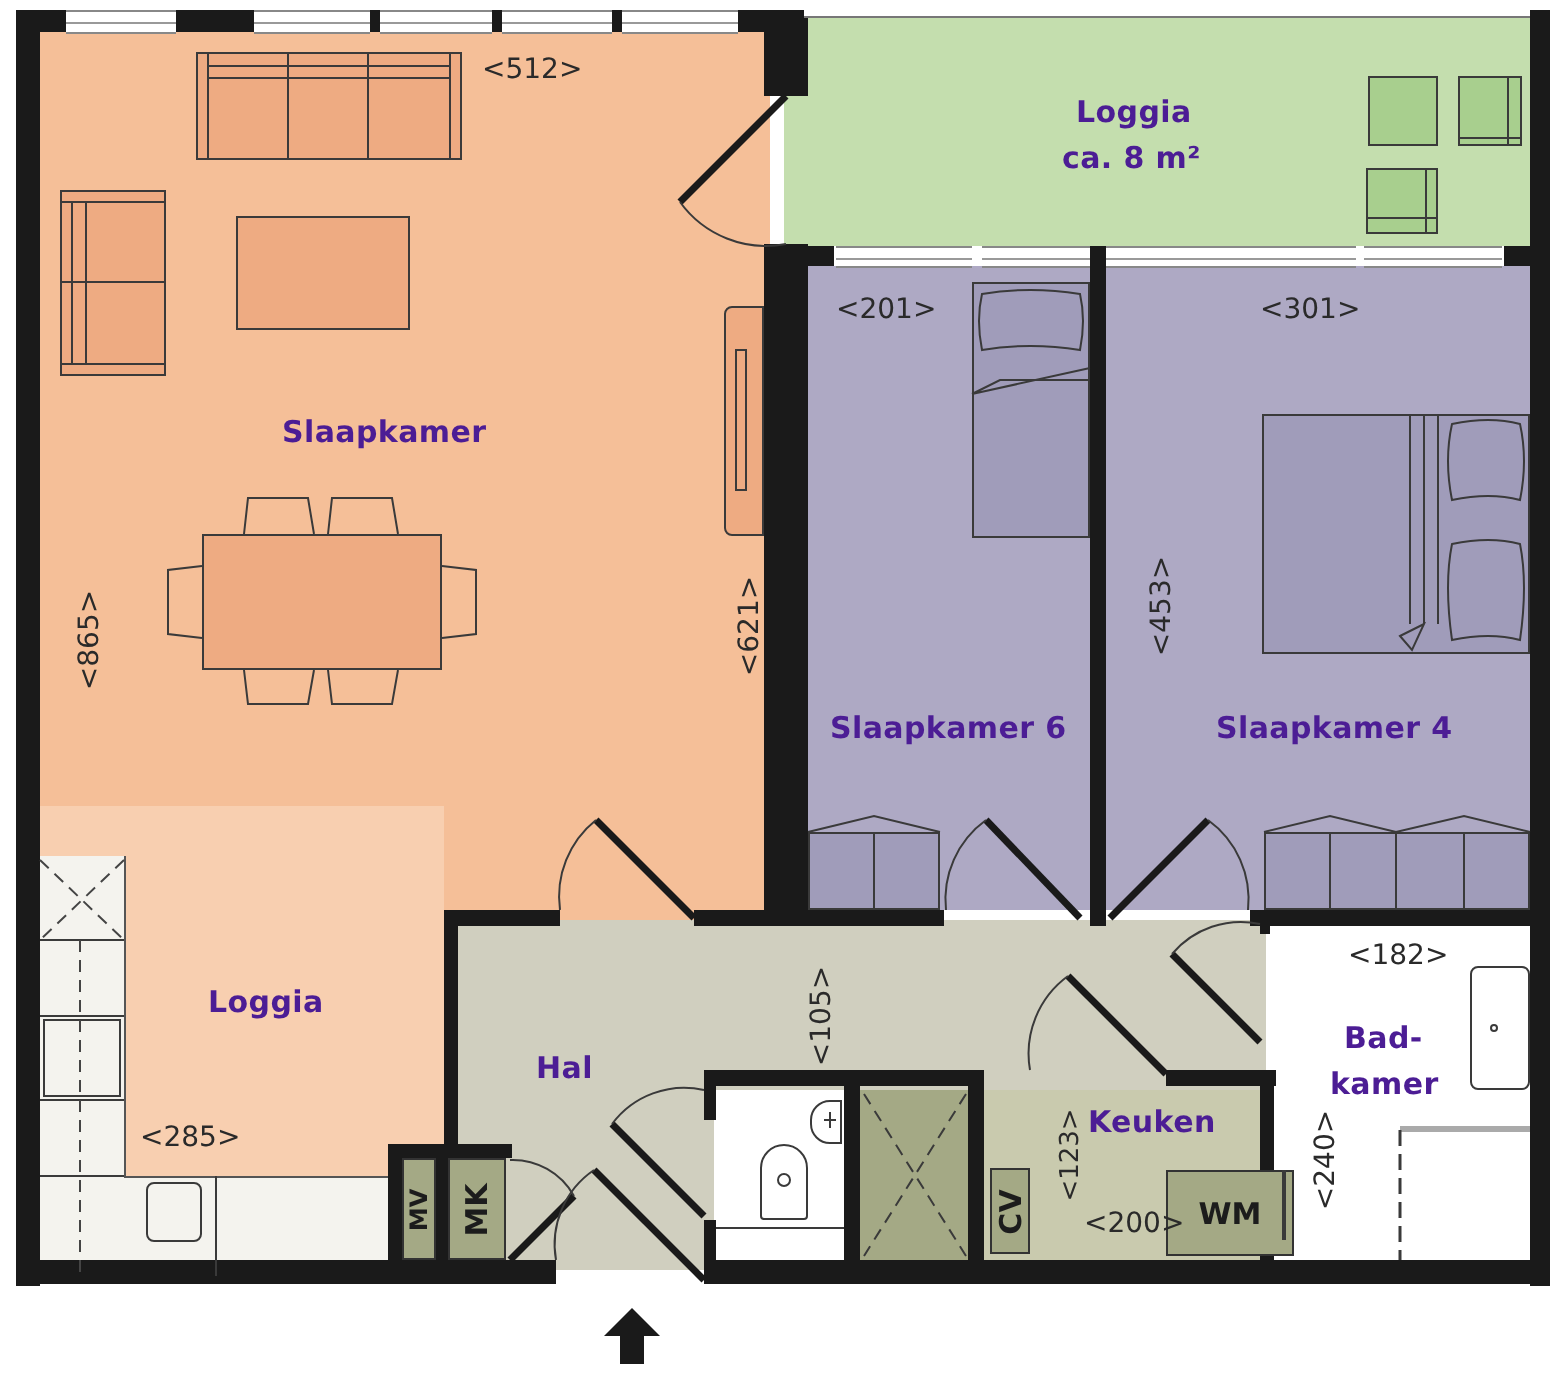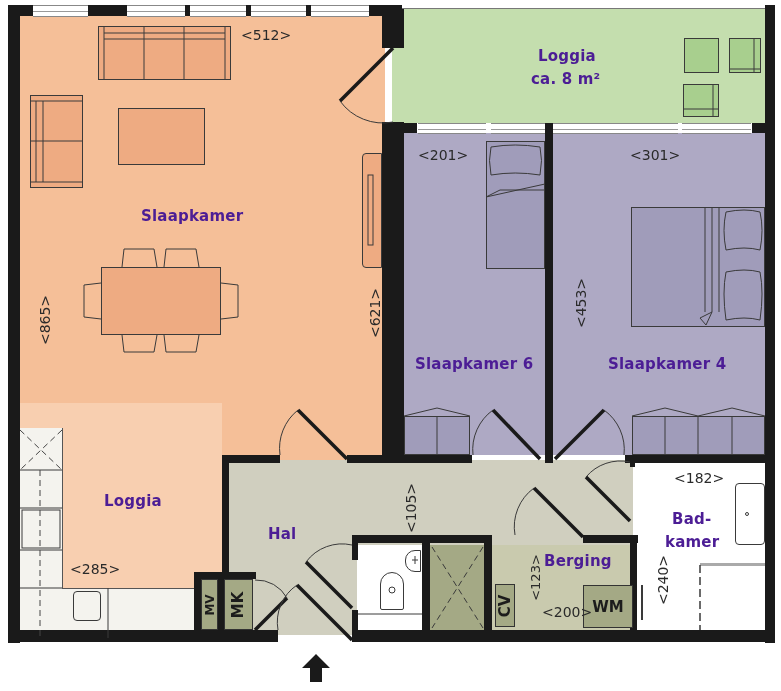--- a/index.html
+++ b/index.html
@@ -96,21 +96,21 @@
 
 <div class="tag" style="left:201px;top:579px;width:17px;height:51px;">
   <span class="vert" style="font-size:12px;">MV</span>
 </div>
 <div class="tag" style="left:224px;top:579px;width:29px;height:51px;">
   <span class="vert">MK</span>
 </div>
 <div class="tag" style="left:495px;top:584px;width:20px;height:43px;">
   <span class="vert">CV</span>
 </div>
-<div class="tag" style="left:583px;top:585px;width:50px;height:43px;">
+<div class="tag" style="left:583px;top:585px;width:64px;height:43px;">
   <span>WM</span>
 </div>
 
 <svg class="overlay" viewBox="0 0 781 691">
   <g stroke="#1a1a1a" stroke-width="3.5" fill="none">
     <line x1="393" y1="48" x2="340" y2="101"></line>
     <line x1="298" y1="410" x2="347" y2="459"></line>
     <line x1="493" y1="410" x2="540" y2="459"></line>
     <line x1="555" y1="459" x2="604" y2="410"></line>
     <line x1="586" y1="477" x2="630" y2="521"></line>
@@ -215,20 +215,20 @@
 <div class="label" style="left:415px;top:355px;">Slaapkamer 6</div>
 <div class="dim" style="left:418px;top:147px;">&lt;201&gt;</div>
 
 <div class="label" style="left:608px;top:355px;">Slaapkamer 4</div>
 <div class="dim" style="left:630px;top:147px;">&lt;301&gt;</div>
 <div class="dim vert" style="left:556px;top:295px;">&lt;453&gt;</div>
 
 <div class="label" style="left:268px;top:525px;">Hal</div>
 <div class="dim vert" style="left:386px;top:500px;">&lt;105&gt;</div>
 
-<div class="label" style="left:544px;top:552px;">Berging</div>
+<div class="label" style="left:544px;top:552px;">Keuken</div>
 <div class="dim" style="left:542px;top:604px;">&lt;200&gt;</div>
 <div class="dim vert" style="left:512px;top:570px;font-size:13px;">&lt;123&gt;</div>
 
 <div class="label" style="left:672px;top:510px;">Bad-</div>
 <div class="label" style="left:665px;top:533px;text-align:center;">kamer</div>
 <div class="dim" style="left:674px;top:470px;">&lt;182&gt;</div>
 <div class="dim vert" style="left:638px;top:572px;">&lt;240&gt;</div>
 
 </body></html>

